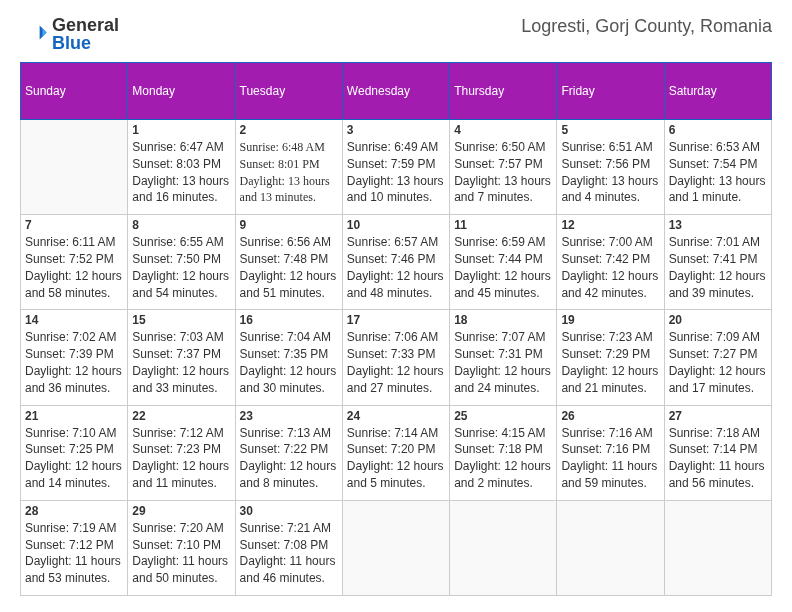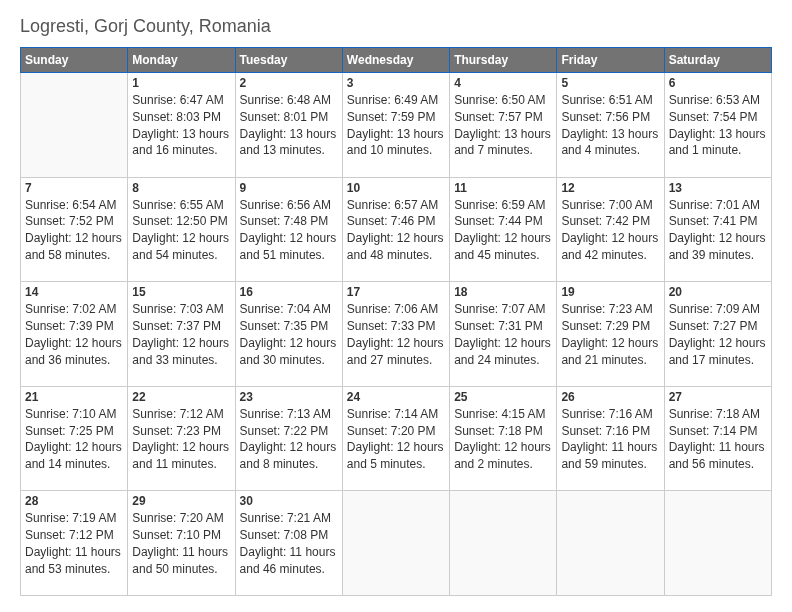--- a/index.html
+++ b/index.html
@@ -54,25 +54,25 @@
       color: #555;
     }
     .calendar {
       flex: 1;
       border: 1px solid #ccc;
       border-collapse: collapse;
       width: 100%;
       table-layout: fixed;
     }
     .calendar th {
-      background: #737373;
+      background: #a21caf;
       color: #fff;
       font-size: 12px;
-      font-weight: bold;
-      padding: 5px 4px;
+      font-weight: normal;
+      padding: 21px 4px;
       border: 1px solid #1565c0;
       text-align: left;
     }
     .calendar td {
       border: 1px solid #ccc;
       vertical-align: top;
       padding: 3px 4px;
       font-size: 9.5px;
       color: #333;
       height: 80px;
@@ -93,20 +93,30 @@
     }
     tr:last-child td {
       height: 70px;
     }
   </style>
 </head>
 <body>
 
 <div class="page">
   <div class="header">
+    <div class="logo">
+      <svg class="logo-icon" viewBox="0 0 40 40">
+        <polygon points="28,8 38,18 28,28" fill="#1565c0"></polygon>
+        <polygon points="32,12 38,18 32,24" fill="#42a5f5"></polygon>
+      </svg>
+      <div class="logo-text">
+        <span class="logo-general">General</span>
+        <span class="logo-blue">Blue</span>
+      </div>
+    </div>
     <div class="title-block">
       <div class="subtitle">Logresti, Gorj County, Romania</div>
     </div>
   </div>
 
   <table class="calendar">
     <thead>
       <tr>
         <th>Sunday</th>
         <th>Monday</th>
@@ -122,21 +132,21 @@
           <td class="empty-cell"></td>
           <td>
             <span class="day-number">1</span>
             <div class="day-info" style="white-space: pre-line;">Sunrise: 6:47 AM
 Sunset: 8:03 PM
 Daylight: 13 hours
 and 16 minutes.</div>
           </td>
           <td>
             <span class="day-number">2</span>
-            <div class="day-info" style="white-space: pre-line;">Sunrise: 6:48 AM
+            <div class="day-info" style="white-space: pre-line; font-family: Liberation Serif, serif;">Sunrise: 6:48 AM
 Sunset: 8:01 PM
 Daylight: 13 hours
 and 13 minutes.</div>
           </td>
           <td>
             <span class="day-number">3</span>
             <div class="day-info" style="white-space: pre-line;">Sunrise: 6:49 AM
 Sunset: 7:59 PM
 Daylight: 13 hours
 and 10 minutes.</div>
@@ -159,29 +169,29 @@
             <span class="day-number">6</span>
             <div class="day-info" style="white-space: pre-line;">Sunrise: 6:53 AM
 Sunset: 7:54 PM
 Daylight: 13 hours
 and 1 minute.</div>
           </td>
         </tr>
         <tr>
           <td>
             <span class="day-number">7</span>
-            <div class="day-info" style="white-space: pre-line;">Sunrise: 6:54 AM
+            <div class="day-info" style="white-space: pre-line;">Sunrise: 6:11 AM
 Sunset: 7:52 PM
 Daylight: 12 hours
 and 58 minutes.</div>
           </td>
           <td>
             <span class="day-number">8</span>
             <div class="day-info" style="white-space: pre-line;">Sunrise: 6:55 AM
-Sunset: 12:50 PM
+Sunset: 7:50 PM
 Daylight: 12 hours
 and 54 minutes.</div>
           </td>
           <td>
             <span class="day-number">9</span>
             <div class="day-info" style="white-space: pre-line;">Sunrise: 6:56 AM
 Sunset: 7:48 PM
 Daylight: 12 hours
 and 51 minutes.</div>
           </td>

